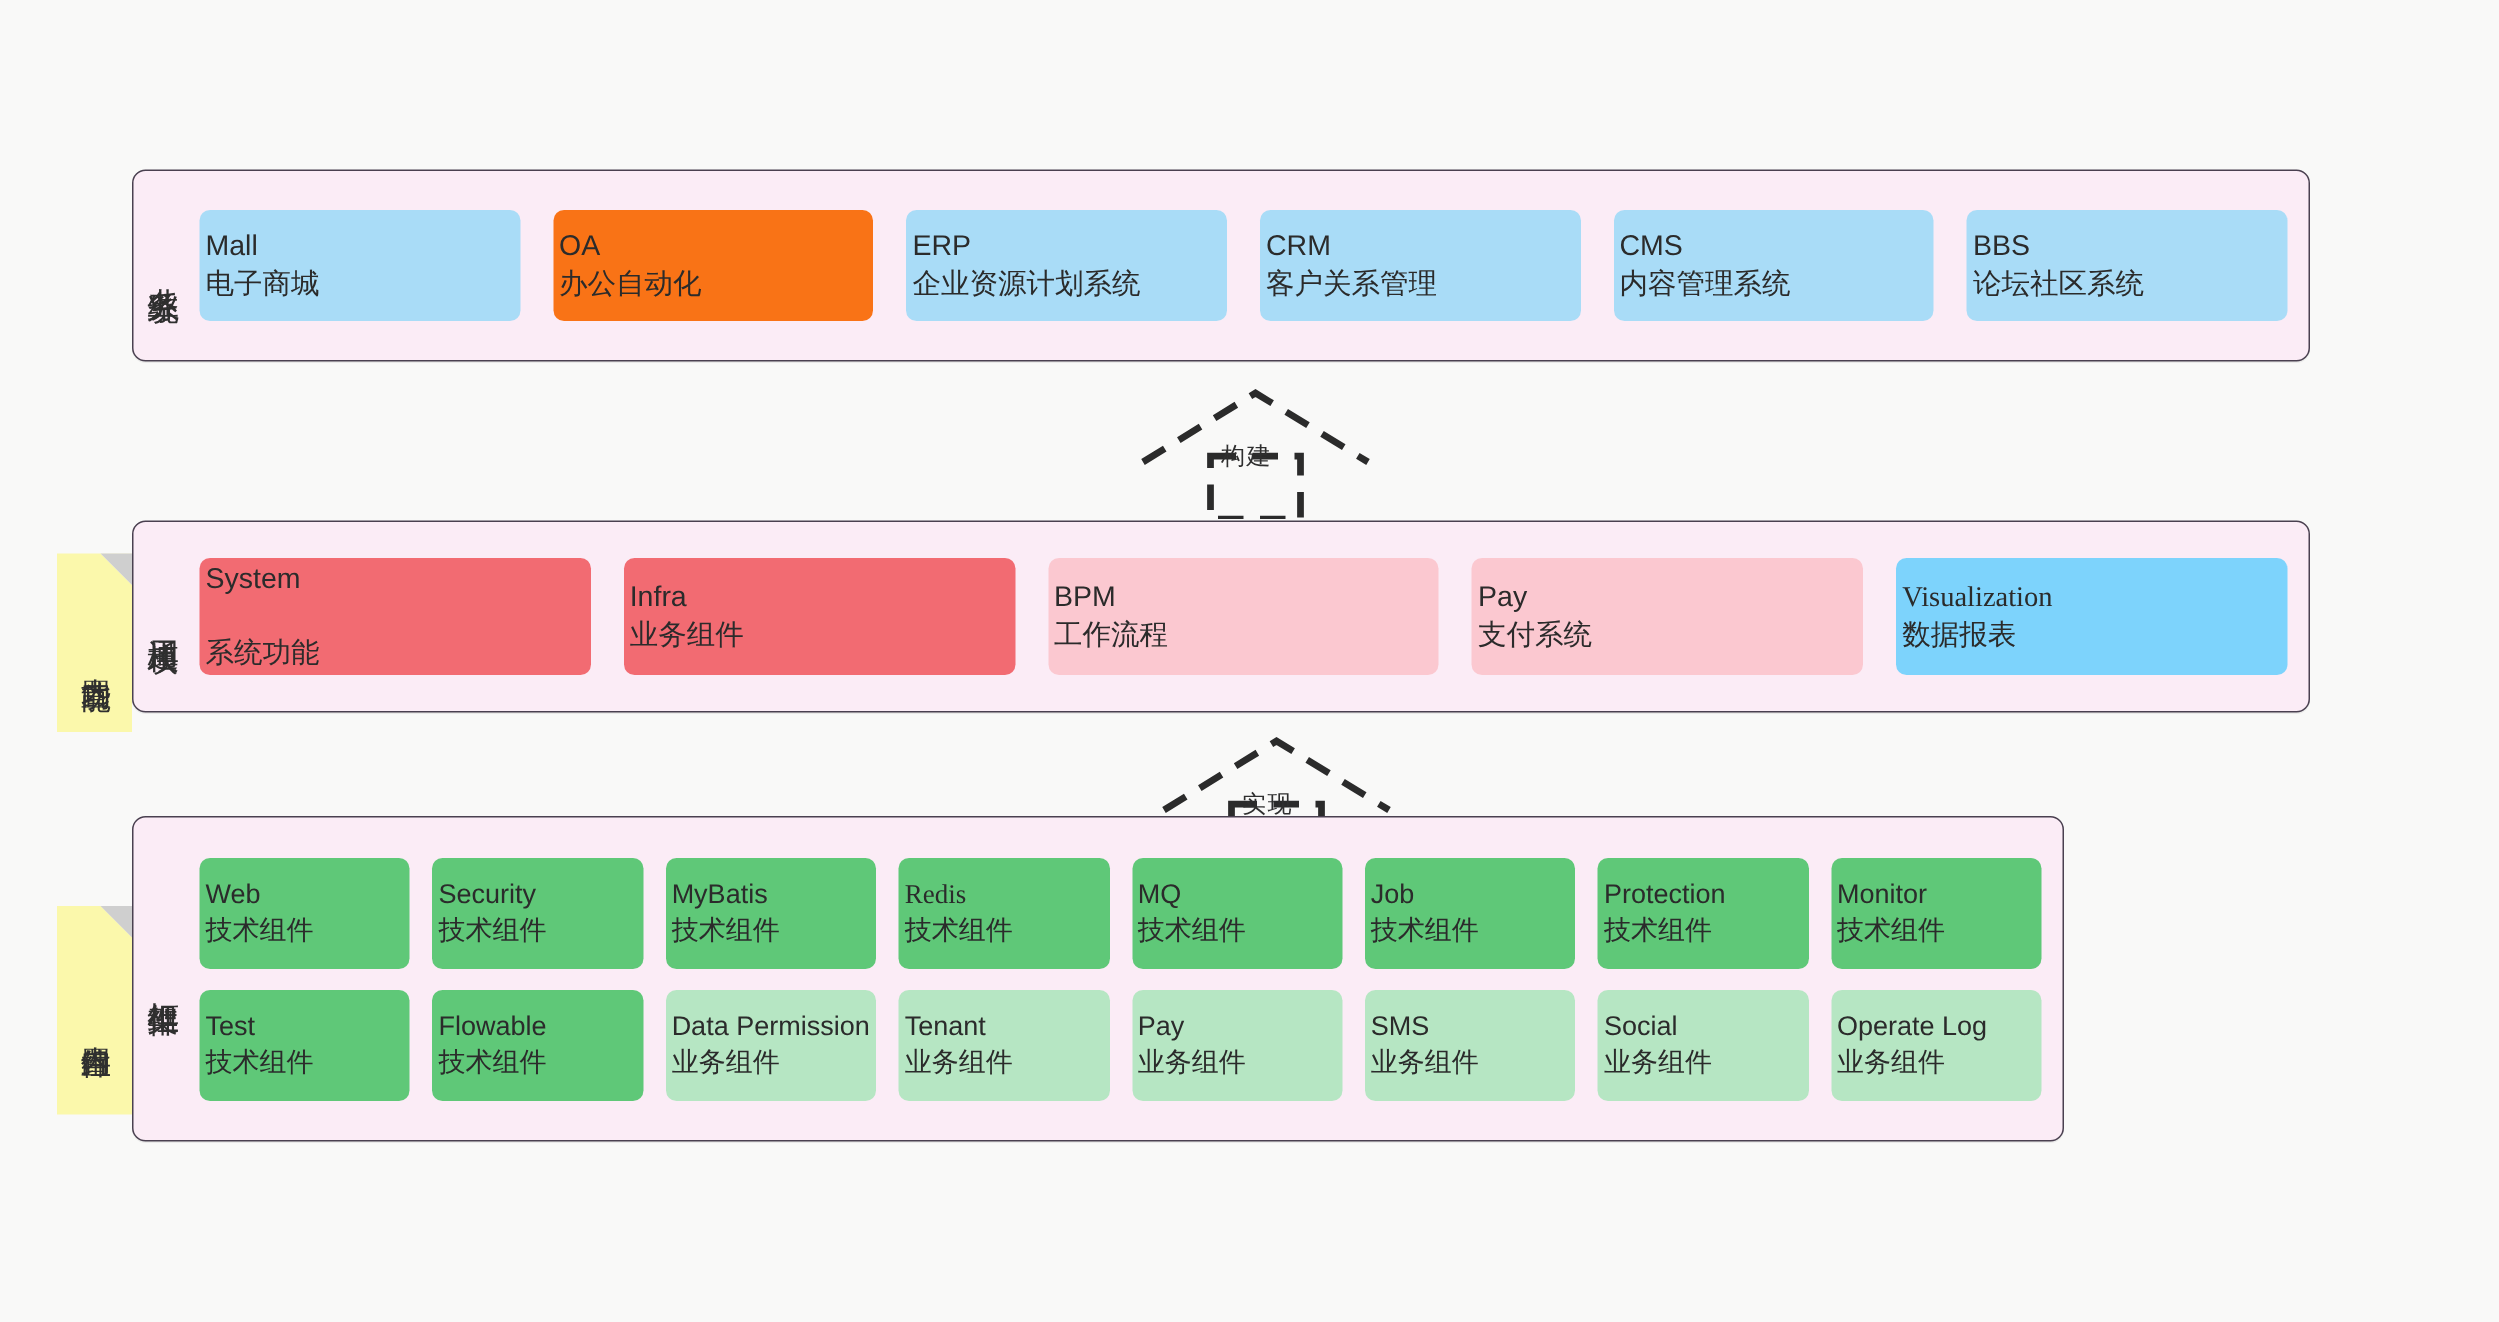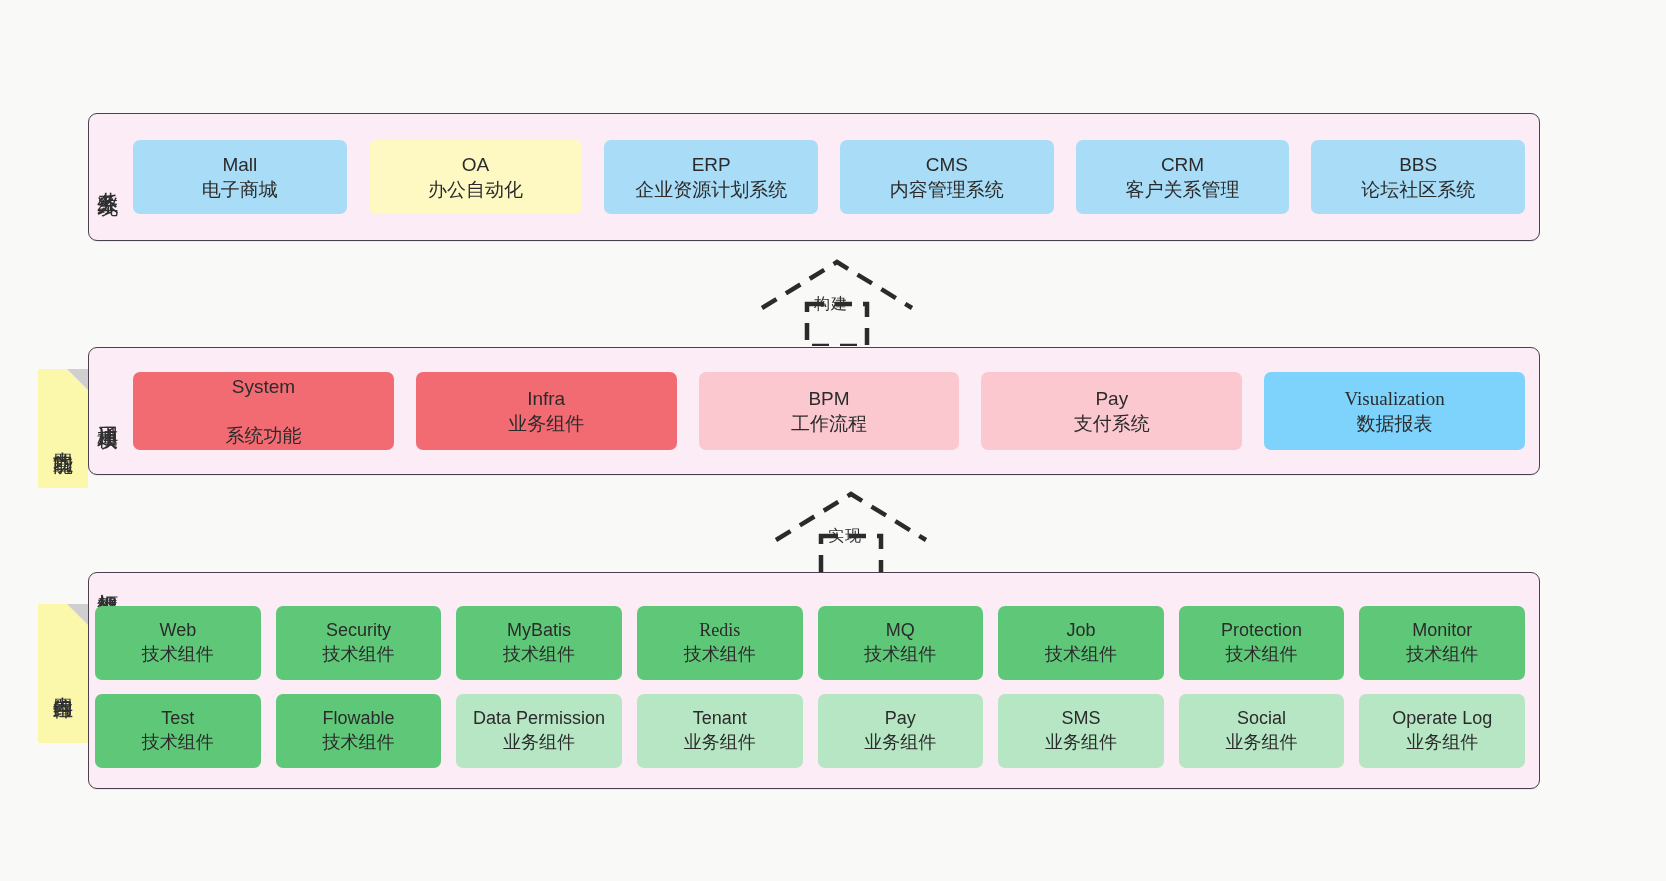--- a/index.html
+++ b/index.html
@@ -50,21 +50,21 @@
   .row{
     display:flex;
     gap:20px;
     justify-content:space-between;
   }
   .cell{
     flex:1 1 0;
     border-radius:7px;
     display:flex;
     flex-direction:column;
-    align-items:center;
+    align-items:flex-start;
     justify-content:center;
     text-align:center;
     font-size:19px;
     line-height:1.32;
     color:#2b2b2b;
     box-sizing:border-box;
     padding:6px 4px;
   }
   .cell .t1{display:block;}
   .cell .t2{display:block;}
@@ -82,21 +82,21 @@
   #sec-business .row{gap:22px;}
   #sec-business .cell{height:74px;}
 
   
   #sec-modules{left:88px;top:347px;width:1452px;height:128px;}
   #sec-modules .sec-body{padding-left:6px;}
   #sec-modules .row{gap:22px;}
   #sec-modules .cell{height:78px;}
 
   
-  #sec-framework{left:88px;top:572px;width:1452px;height:217px;flex-direction:column;}
+  #sec-framework{left:88px;top:544px;width:1288px;height:217px;}
   #sec-framework .sec-body{padding-left:6px;gap:14px;}
   #sec-framework .row{gap:15px;}
   #sec-framework .cell{height:74px;font-size:18px;}
 
   
   .note{
     position:absolute;
     background:#fbf8ab;
     width:50px;
     display:flex;
@@ -150,35 +150,35 @@
 <div class="canvas">
 
   <div class="section" id="sec-business" style="background: rgb(251, 236, 246);">
     <div class="sec-title">业务系统</div>
     <div class="sec-body">
       <div class="row">
         <div class="cell c-blue" style="background: rgb(169, 220, 247);">
           <span class="t1">Mall</span>
           <span class="t2">电子商城</span>
         </div>
-        <div class="cell c-blue" style="background: #fef9c3;">
+        <div class="cell c-blue" style="background: #f97316;">
           <span class="t1">OA</span>
           <span class="t2">办公自动化</span>
         </div>
         <div class="cell c-blue" style="background: rgb(169, 220, 247);">
           <span class="t1">ERP</span>
           <span class="t2">企业资源计划系统</span>
         </div>
         <div class="cell c-blue" style="background: rgb(169, 220, 247);">
+          <span class="t1">CRM</span>
+          <span class="t2">客户关系管理</span>
+        </div>
+        <div class="cell c-blue" style="background: rgb(169, 220, 247);">
           <span class="t1">CMS</span>
           <span class="t2">内容管理系统</span>
-        </div>
-        <div class="cell c-blue" style="background: rgb(169, 220, 247);">
-          <span class="t1">CRM</span>
-          <span class="t2">客户关系管理</span>
         </div>
         <div class="cell c-blue" style="background: rgb(169, 220, 247);">
           <span class="t1">BBS</span>
           <span class="t2">论坛社区系统</span>
         </div>
       </div>
     </div>
   </div>
 
   <div class="arrow" id="arrow-build">

